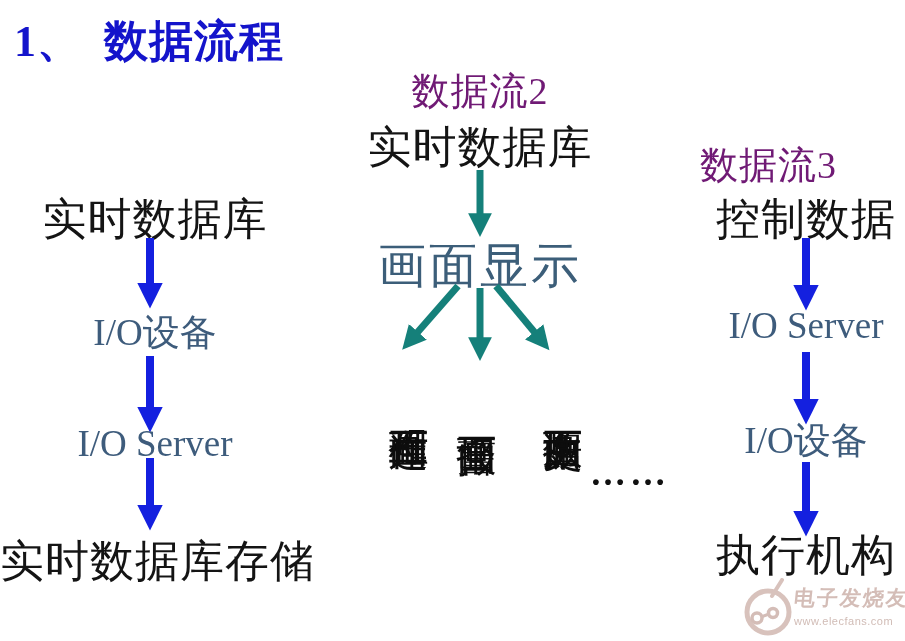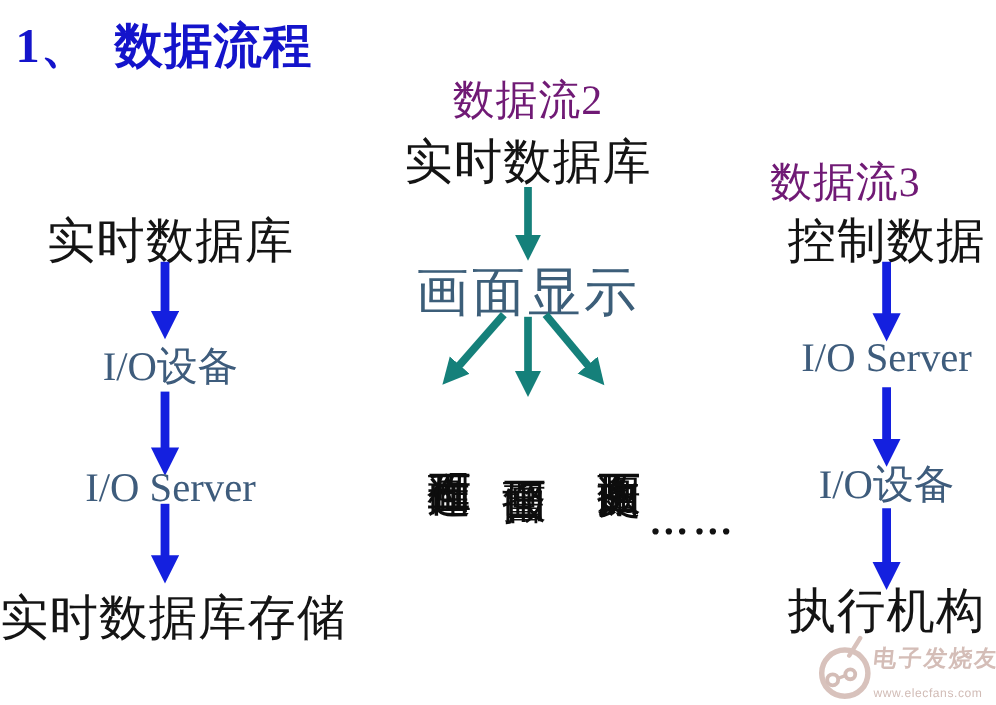--- a/index.html
+++ b/index.html
@@ -44,21 +44,21 @@
   .wm-text{
     position:absolute;left:52px;top:8px;width:110px;
     font-family:"Liberation Sans","DejaVu Sans",sans-serif;
   }
   .wm-brand{
     font-size:21px;font-weight:bold;color:#CDB2AB;letter-spacing:2px;
     text-shadow:0 1px 0 #ffffff;white-space:nowrap;transform:skewX(-6deg);
   }
   .wm-url{
     font-size:11px;color:#C9B0A9;letter-spacing:0.5px;white-space:nowrap;
-    margin-top:13px;text-shadow:0 1px 0 #ffffff;
+    margin-top:3px;text-shadow:0 1px 0 #ffffff;
   }
 </style>
 </head>
 <body>
 
 <svg width="0" height="0" style="position:absolute">
   <defs>
     <marker id="headBlue" markerWidth="3.4" markerHeight="3.4" refX="0.4" refY="1.6" orient="auto" markerUnits="strokeWidth">
       <path d="M0,0 L3.2,1.6 L0,3.2 z" fill="#1420DF"></path>
     </marker>

